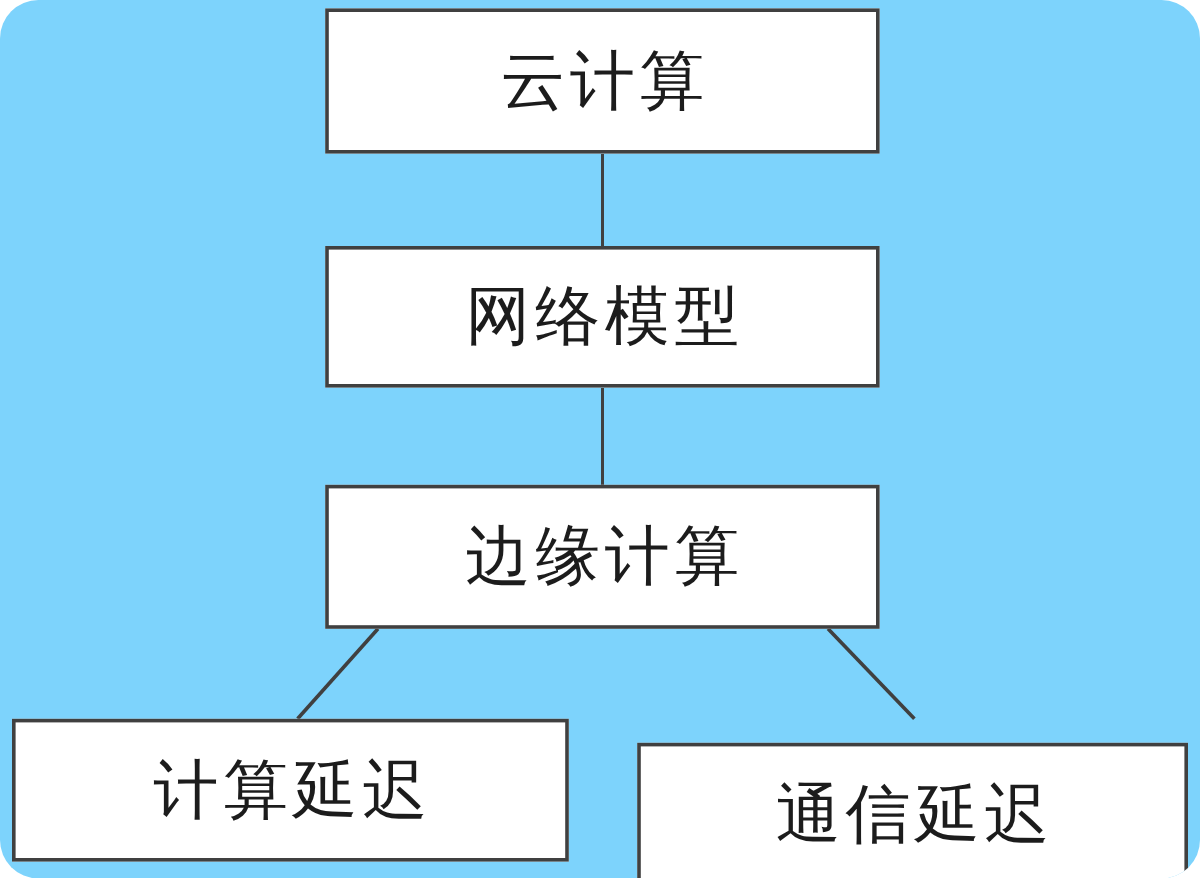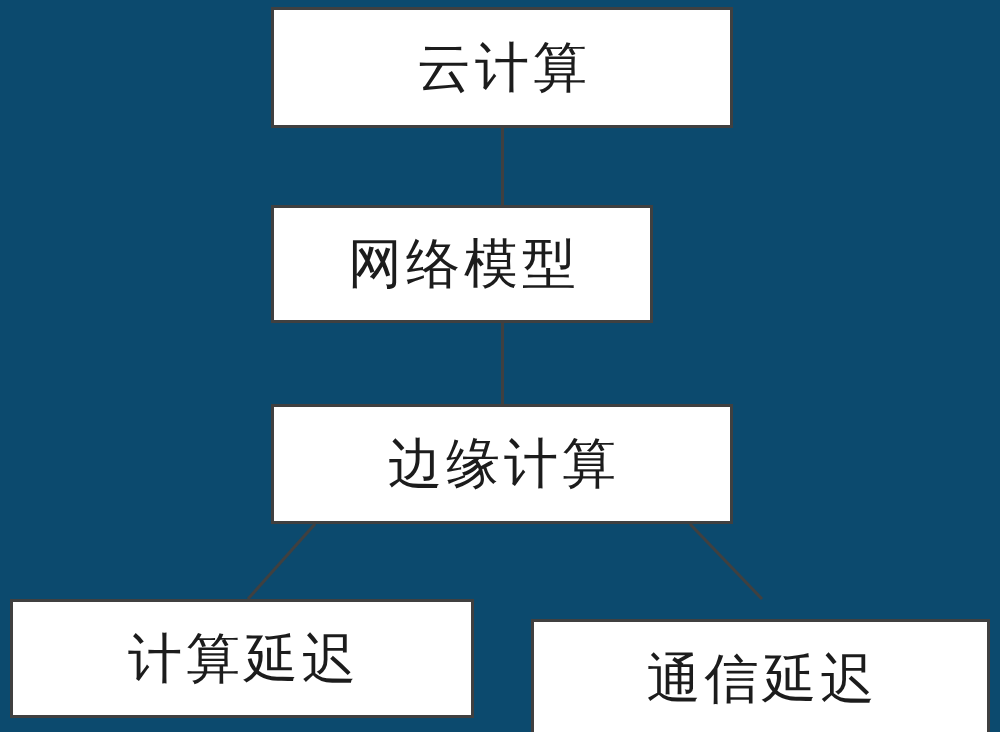--- a/index.html
+++ b/index.html
@@ -8,22 +8,23 @@
     padding: 0;
     background: #ffffff;
   }
   body {
     font-family: "DejaVu Serif", "Liberation Serif", serif;
   }
   #diagram-root {
     position: relative;
     width: 1000px;
     height: 732px;
-    background: #0c4a6e;
+    background: #7dd3fc;
     overflow: hidden;
+    border-radius: 32px;
   }
   #connector-layer {
     position: absolute;
     left: 0;
     top: 0;
     width: 1000px;
     height: 732px;
   }
   .node-box {
     position: absolute;
@@ -38,21 +39,21 @@
     font-family: "DejaVu Serif", "Liberation Serif", serif;
     font-size: 54px;
     line-height: 1;
     color: #1c1c1c;
     letter-spacing: 4px;
     white-space: nowrap;
     text-indent: 4px;
   }
   
   #node-cloud      { left: 271px; top: 7px;   width: 462px; height: 121px; }
-  #node-network    { left: 271px; top: 205px; width: 382px; height: 118px; }
+  #node-network    { left: 271px; top: 205px; width: 462px; height: 118px; }
   #node-edge       { left: 271px; top: 404px; width: 462px; height: 120px; }
   #node-comp-delay { left: 10px;  top: 599px; width: 464px; height: 119px; }
   #node-comm-delay { left: 531px; top: 599px; width: 459px; height: 119px; margin-top: 20px; }
 </style>
 </head>
 <body>
 
 <div id="diagram-root">
 
   <svg id="connector-layer" viewBox="0 0 1000 732" xmlns="http://www.w3.org/2000/svg">

